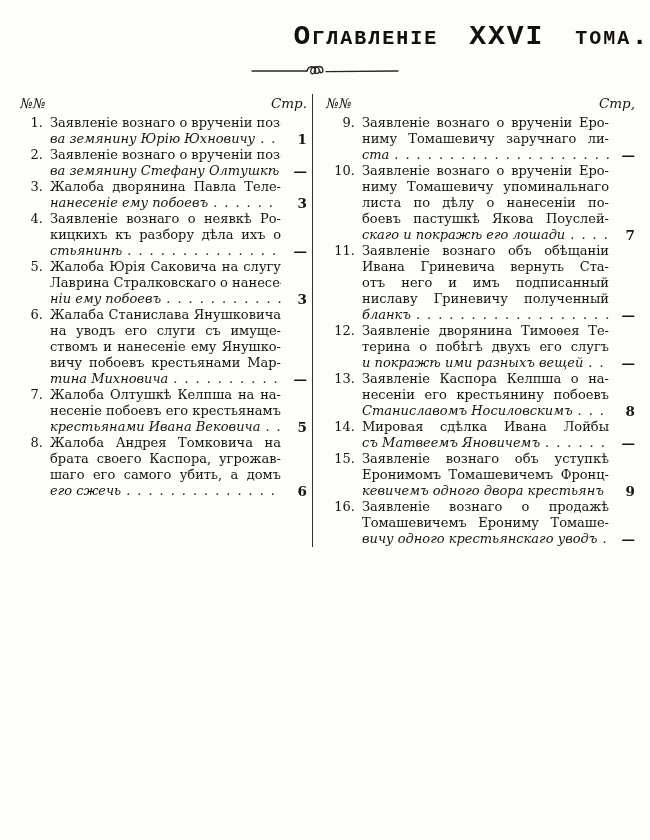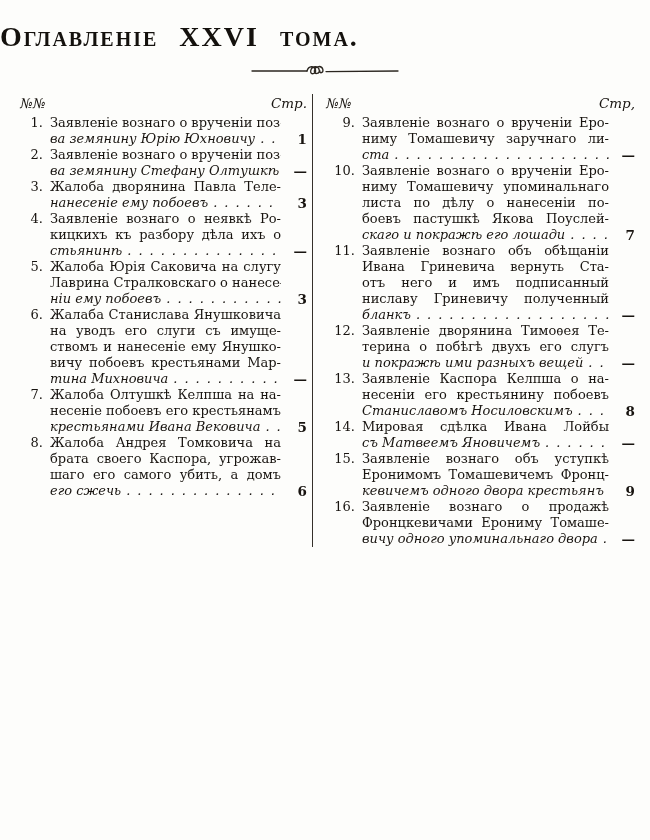--- a/index.html
+++ b/index.html
@@ -8,22 +8,22 @@
     background: #fdfdfb;
     overflow: hidden;
     position: relative;
     font-family: "DejaVu Serif", "Liberation Serif", serif;
     color: #181410;
     box-sizing: border-box;
   }
   .title {
     margin: 0;
     padding-top: 22px;
-    text-align: left;
-    font-family: Liberation Serif, serif;
+    text-align: right;
+    font-family: Liberation Mono, monospace;
     font-weight: 700;
     font-variant: small-caps;
     font-size: 28px;
     letter-spacing: 2px;
     word-spacing: 12px;
     line-height: 1.1;
     color: #14110d;
   }
   .ornament { display: flex; justify-content: center; margin-top: 9px; height: 16px; }
   .ornament svg { display: block; }
@@ -280,23 +280,23 @@
                 <span class="t">кевичемъ одного двора крестьянъ</span>
                 <span class="leader">........................................</span>
               </div>
             </div>
             <div class="pg">9</div>
           </div>
           <div class="entry">
             <div class="num">16.</div>
             <div class="body">
               <div class="jline">Заявленіе вознаго о продажѣ</div>
-              <div class="jline">Фронцкевичами Ерониму Томаше-</div>
-              <div class="lline">
-                <span class="t">вичу одного упоминальнаго двора</span>
+              <div class="jline">Томашевичемъ Ерониму Томаше-</div>
+              <div class="lline">
+                <span class="t">вичу одного крестьянскаго уводъ</span>
                 <span class="leader">........................................</span>
               </div>
             </div>
             <div class="pg">—</div>
           </div>
         </div>
     </div>
 
   </div>
 </div>

